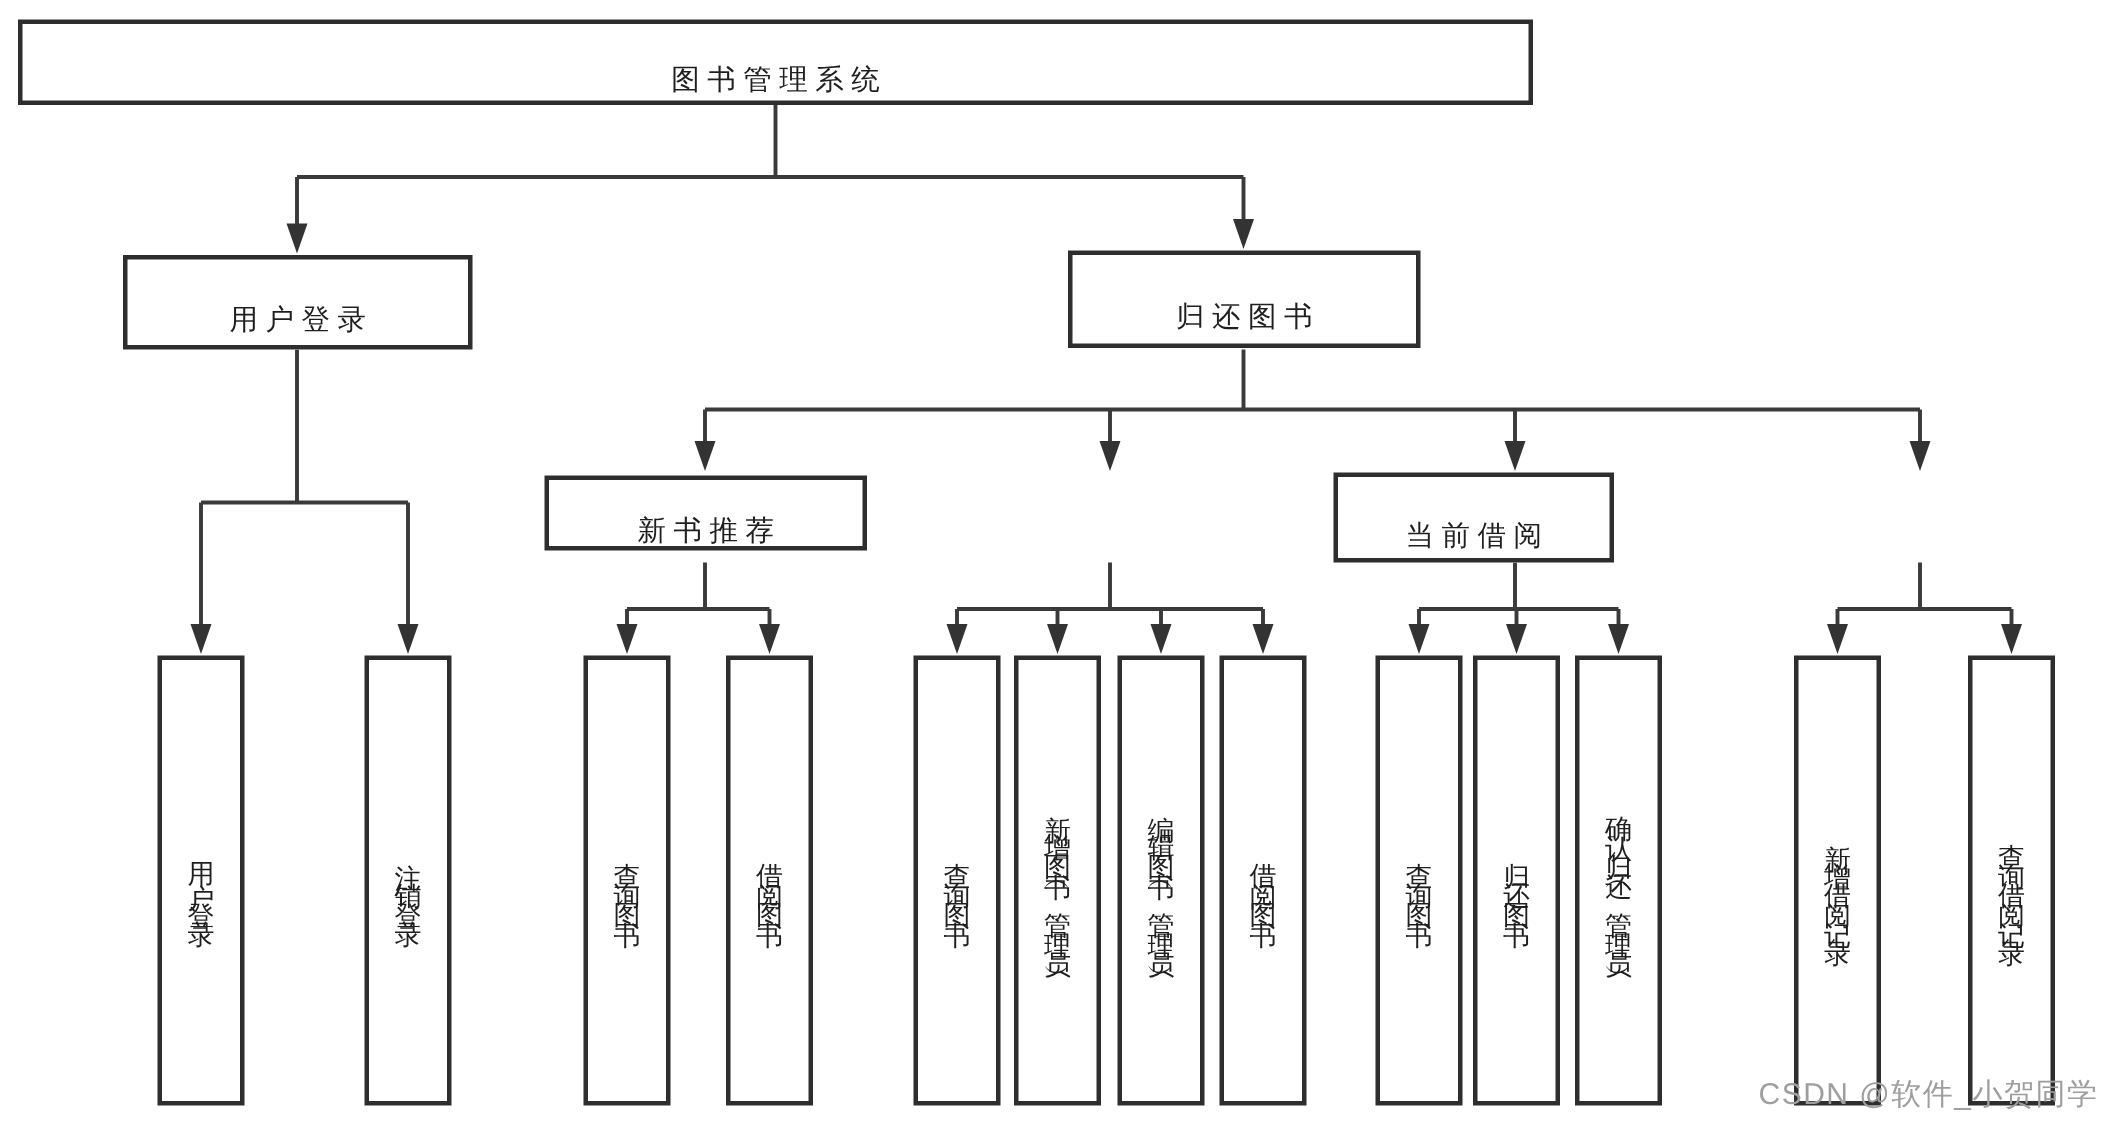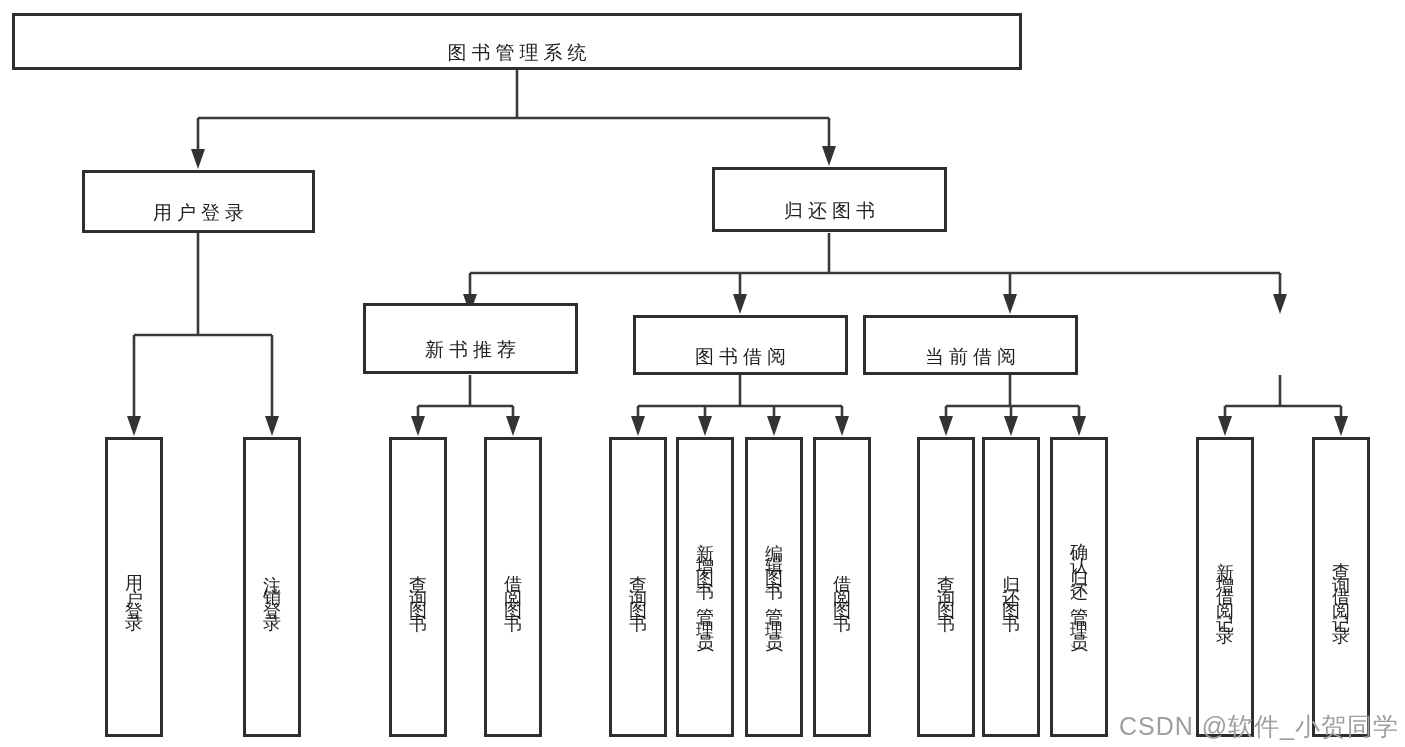--- a/index.html
+++ b/index.html
@@ -37,21 +37,21 @@
     text-orientation: mixed;
     font-size: 18px;
     letter-spacing: 13px;
     line-height: 1;
     white-space: nowrap;
   }
   .watermark {
     position: absolute;
     right: 6px;
     bottom: 4px;
-    font-size: 25px;
+    font-size: 20px;
     letter-spacing: 1px;
     color: #9e9e9e;
     white-space: nowrap;
   }
 </style>
 </head>
 <body>
 
 <div class="stage">
 
@@ -90,27 +90,24 @@
     <span class="lbl-h">图书管理系统</span>
   </div>
 
   <div class="box" style="left:82px; top:170px; width:233px; height:63px;">
     <span class="lbl-h">用户登录</span>
   </div>
   <div class="box" style="left:712px; top:167px; width:235px; height:65px;">
     <span class="lbl-h">归还图书</span>
   </div>
 
-  <div class="box" style="left:363px; top:303px; width:215px; height:71px;">
+  <div class="box" style="left:363px; top:317px; width:215px; height:50px;">
     <span class="lbl-h">新书推荐</span>
   </div>
-  <div class="box" style="left:633px; top:315px; width:215px; height:60px;">
-    <span class="lbl-h">图书借阅</span>
-  </div>
-  <div class="box" style="left:863px; top:315px; width:215px; height:60px;">
+  <div class="box" style="left:889px; top:315px; width:187px; height:60px;">
     <span class="lbl-h">当前借阅</span>
   </div>
 
   <div class="box" style="left:105px; top:437px; width:58px; height:300px;">
     <span class="lbl-v">用户登录</span>
   </div>
   <div class="box" style="left:243px; top:437px; width:58px; height:300px;">
     <span class="lbl-v">注销登录</span>
   </div>
 

